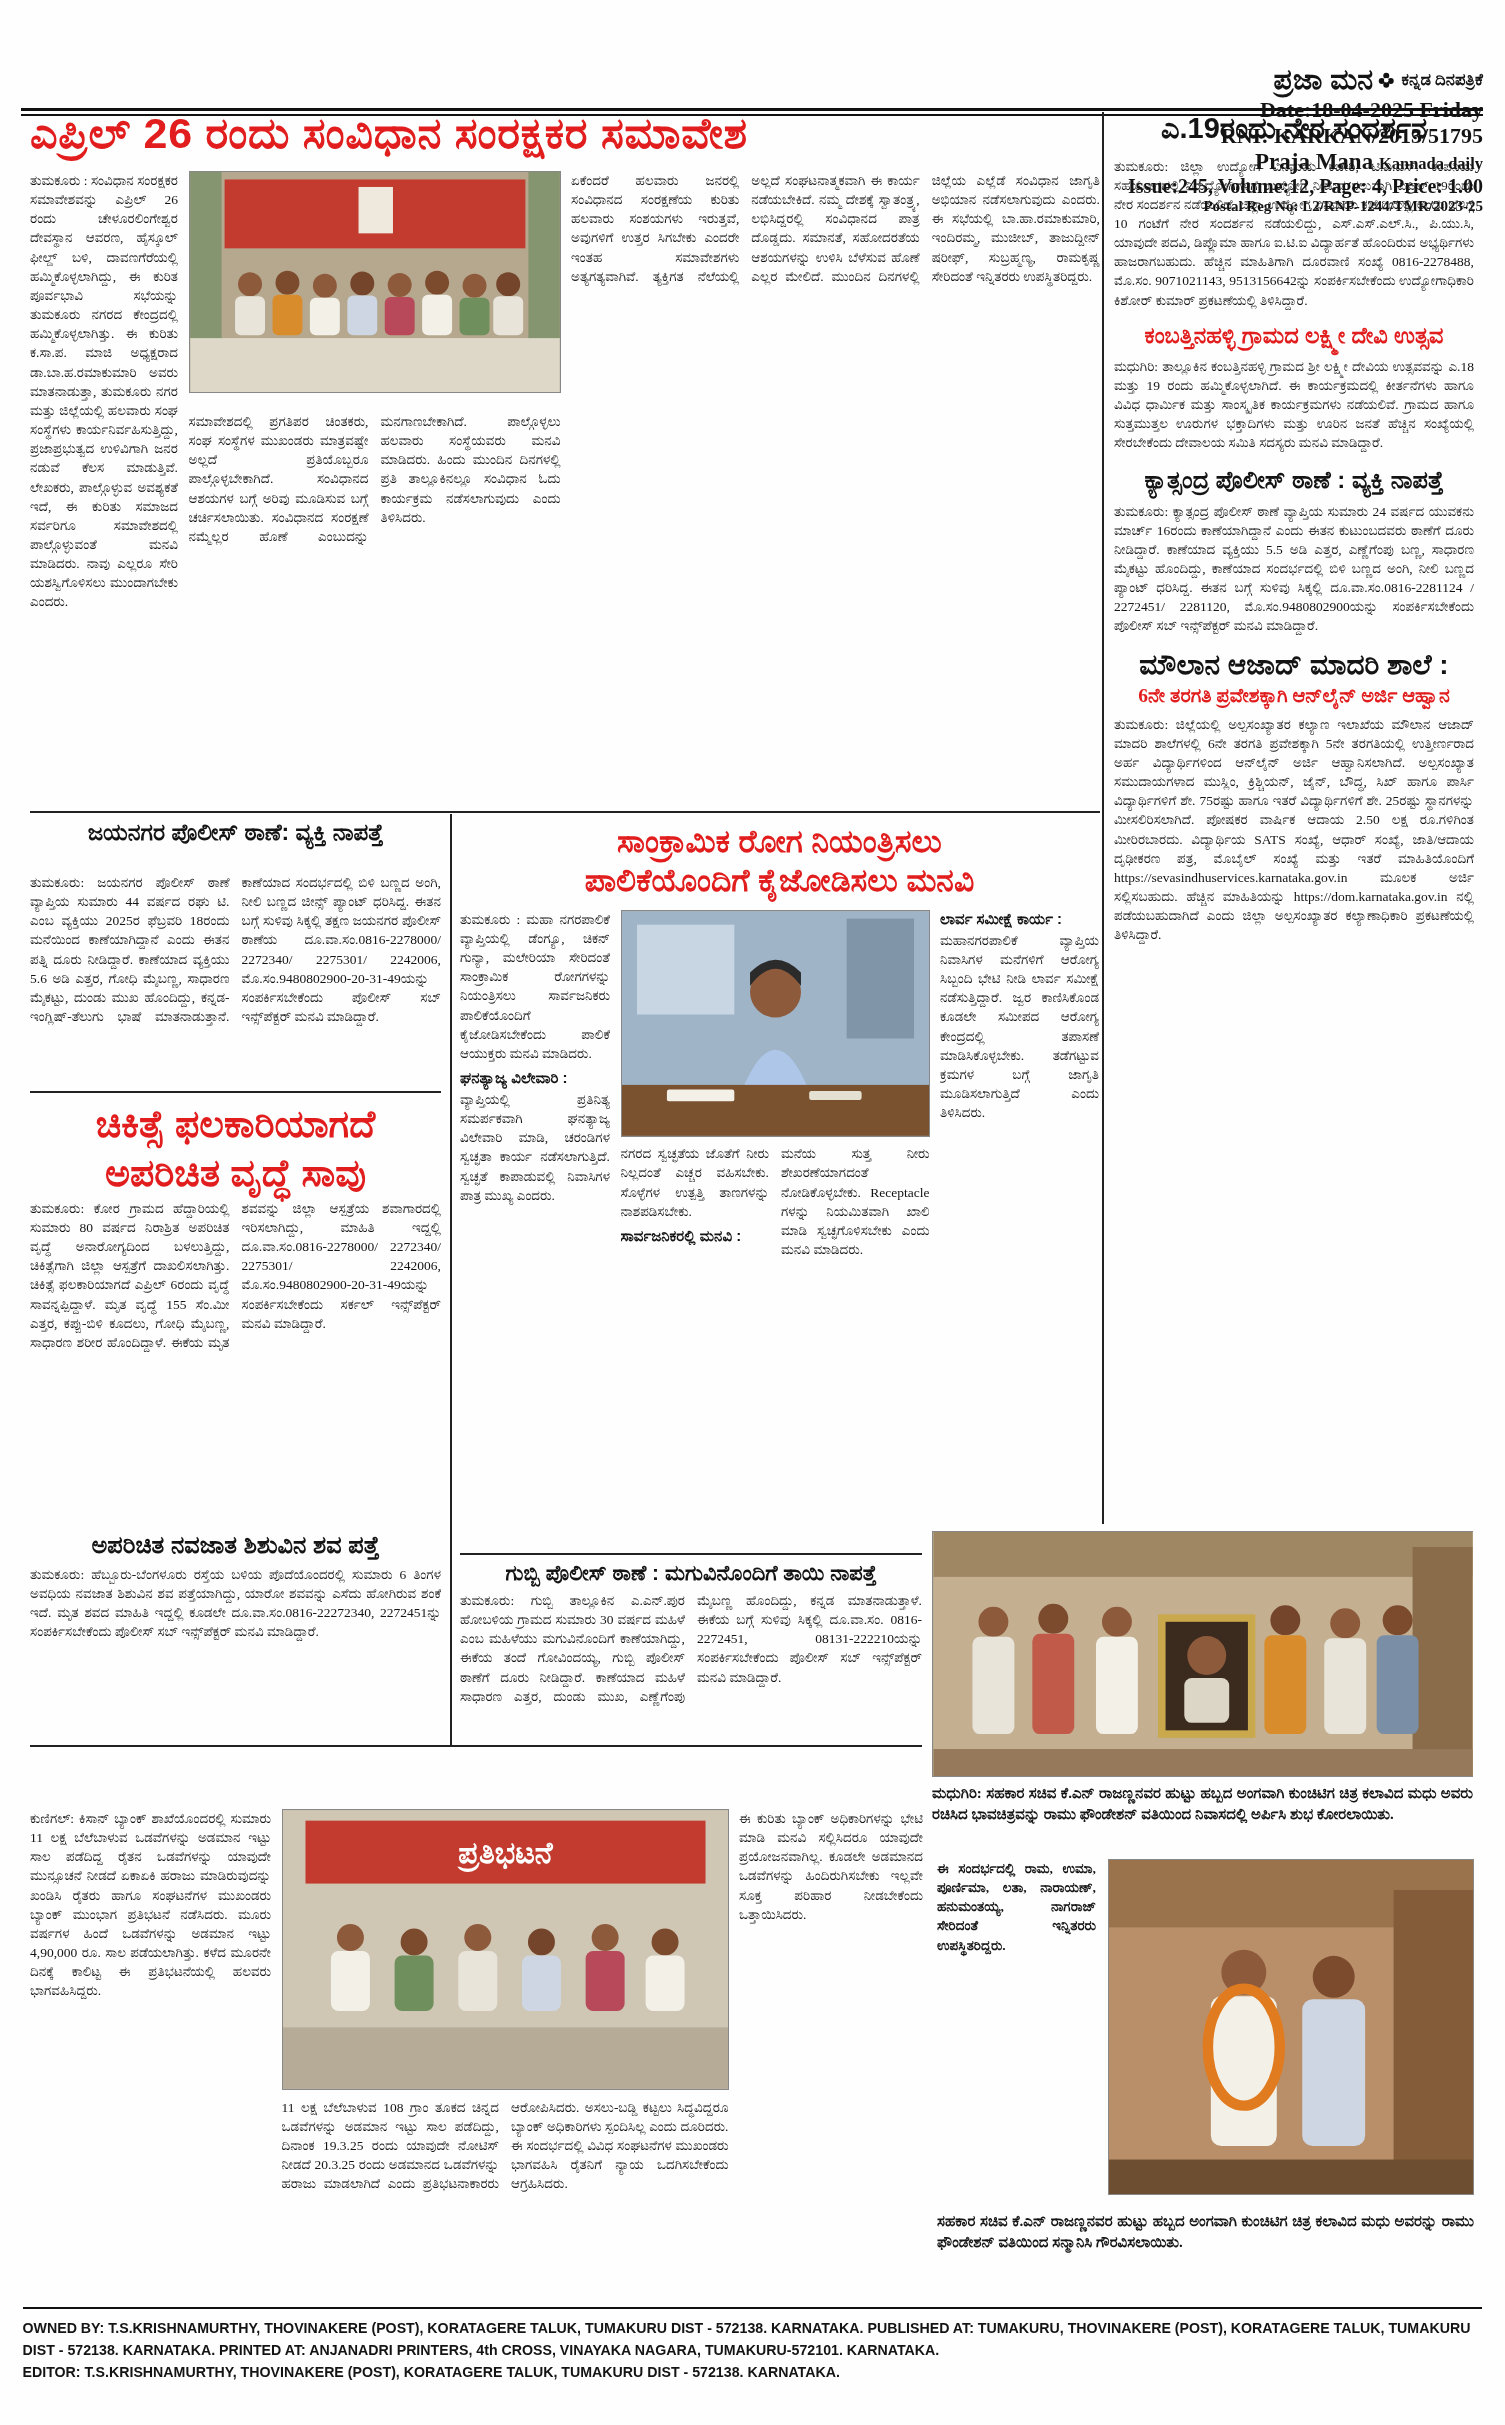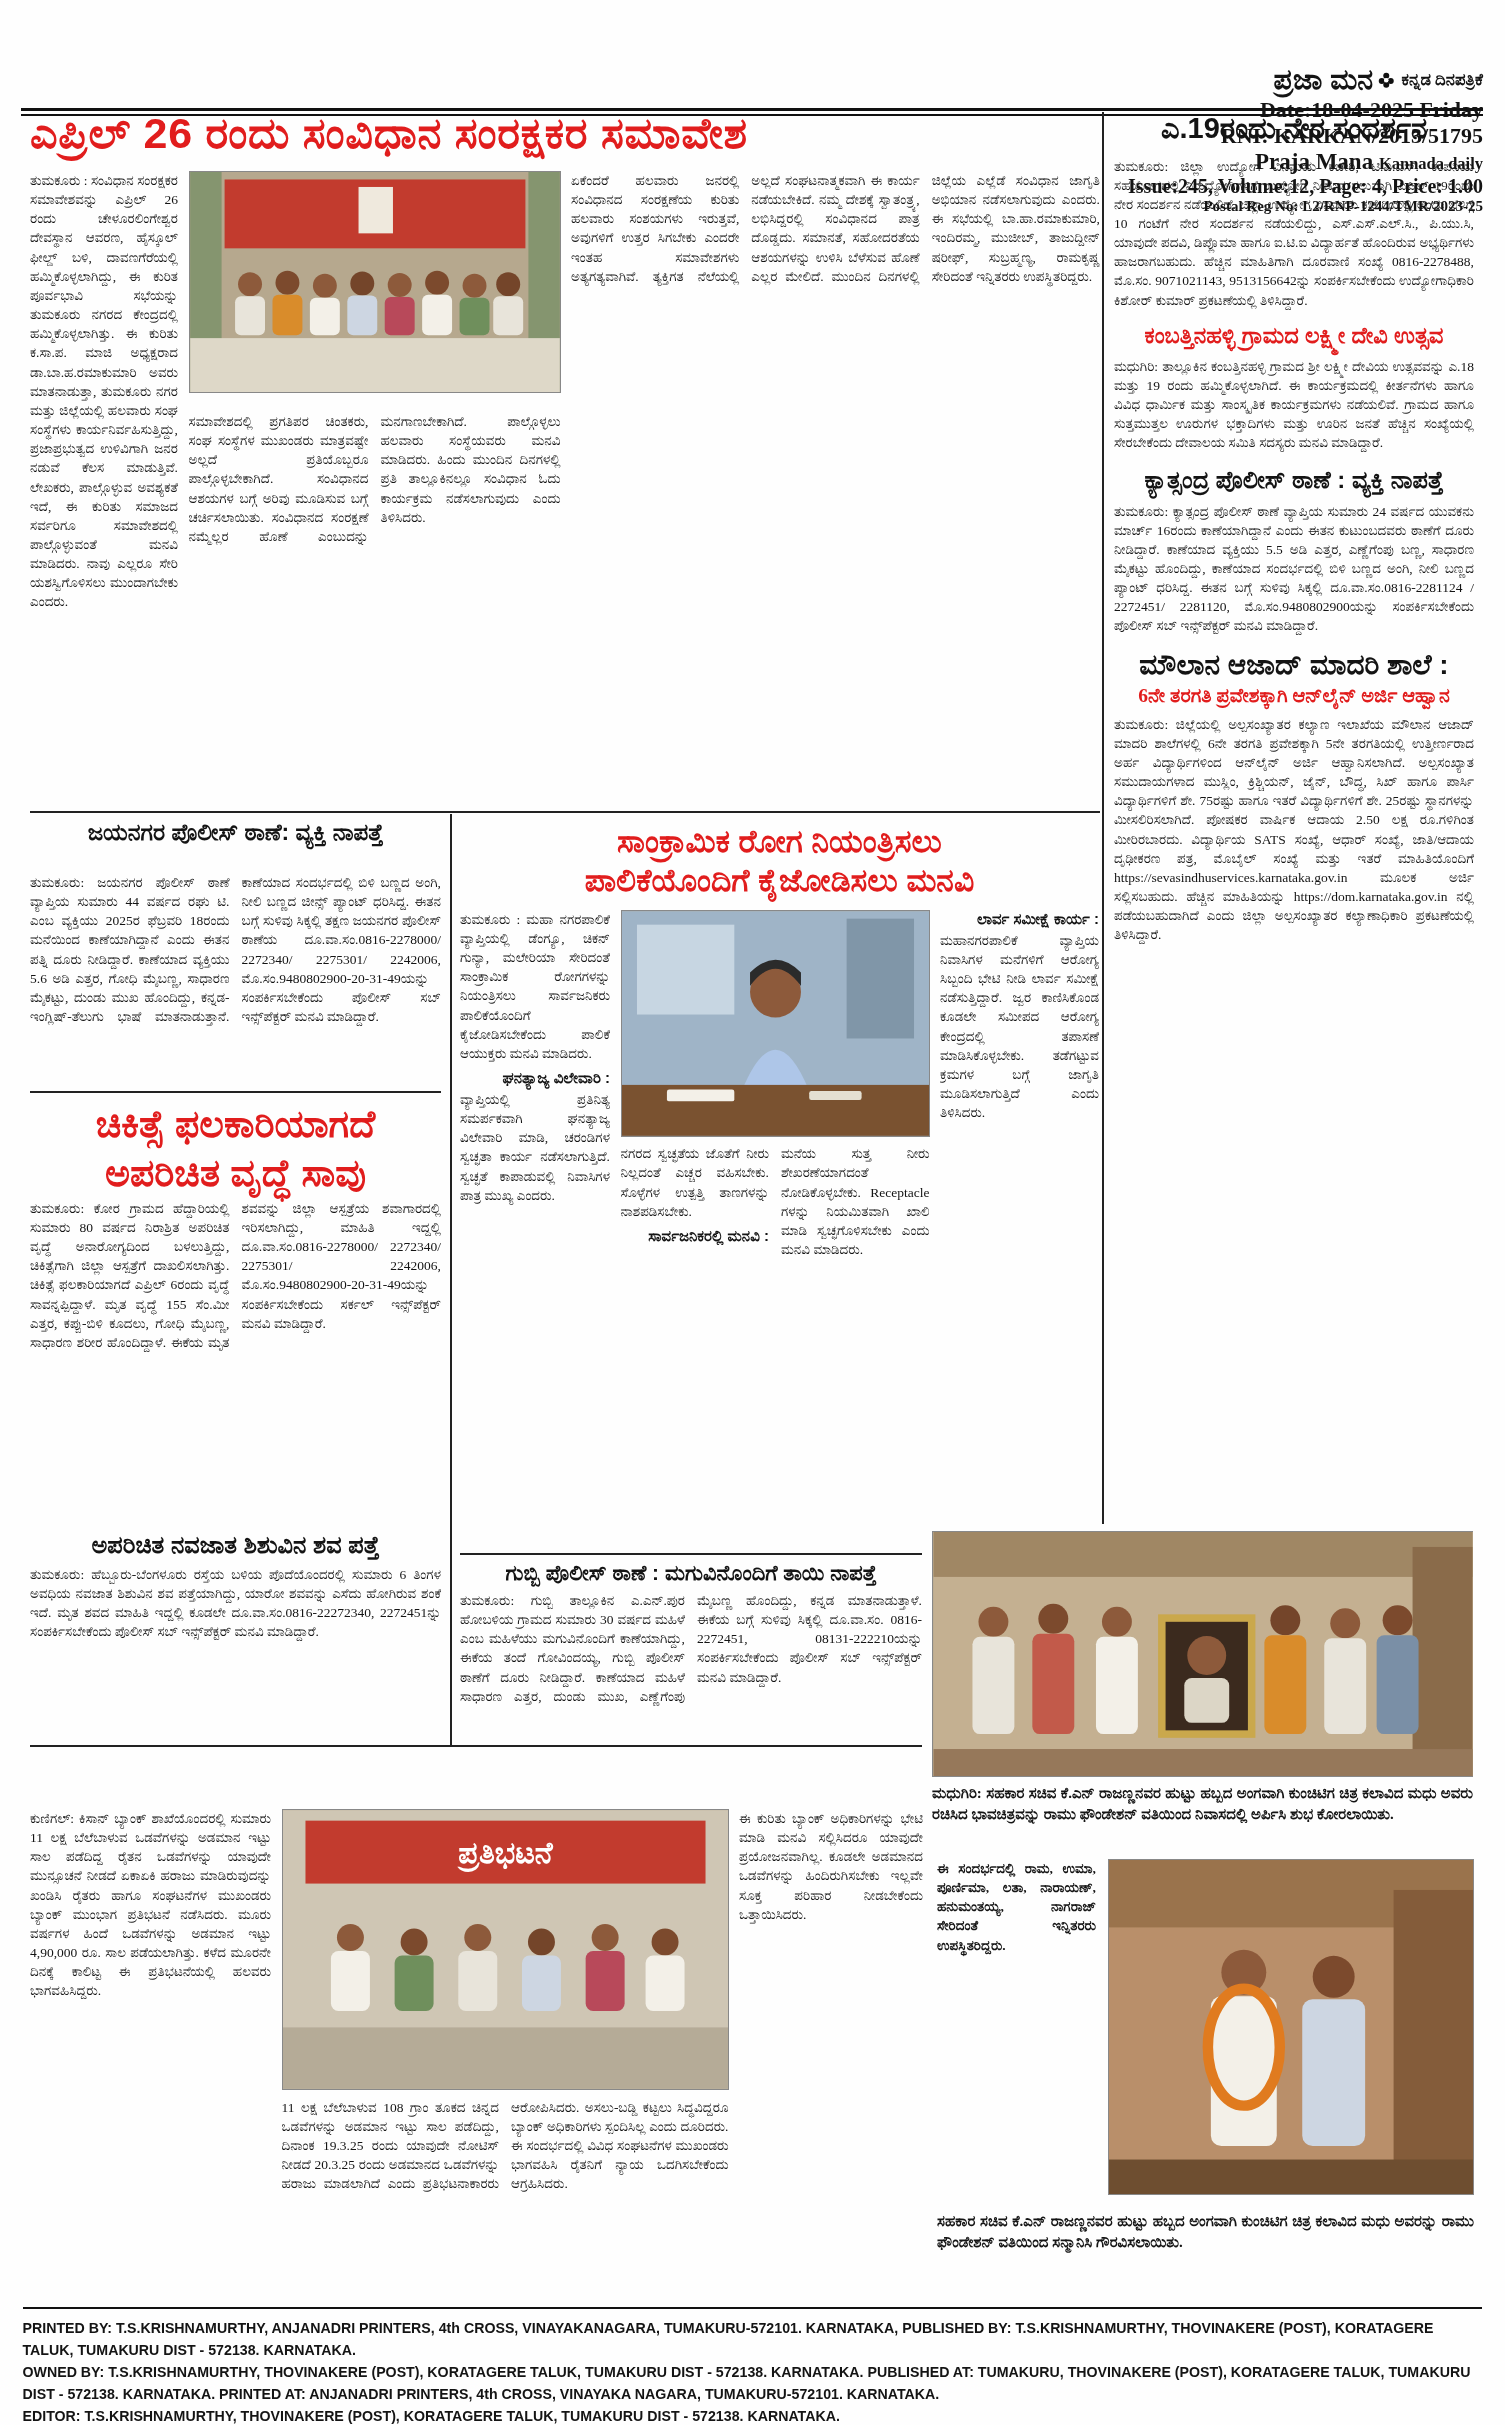--- a/index.html
+++ b/index.html
@@ -19,21 +19,21 @@
   .mh-name{font-size:23px;font-weight:bold;}
   .mh-name small{font-size:16.5px;font-weight:bold;}
   .mh-issue{font-size:20px;font-weight:bold;}
   .mh-postal{font-size:15px;font-weight:bold;}
   
   .red{color:#e11d1d;}
   h1,h2,h3,h4{margin:0;font-family:"Liberation Sans",sans-serif;}
   .h-main{position:absolute;left:30px;top:109px;width:1070px;text-align:left;
     font-size:43px;font-weight:bold;letter-spacing:0.7px;}
   .bt{font-size:13.5px;line-height:1.42;text-align:justify;margin:0;}
-  .subhead{font-size:15px;font-weight:bold;margin:6px 0 3px 0;font-family:"Liberation Sans",sans-serif;text-align:right;}
+  .subhead{font-size:15px;font-weight:bold;margin:6px 0 3px 0;font-family:"Liberation Sans",sans-serif;}
   
   .abs{position:absolute;overflow:hidden;}
   .cols2{column-count:2;column-gap:12px;}
   .cols3{column-count:3;column-gap:12px;}
   .flexrow{display:flex;gap:10.5px;align-items:flex-start;}
   .photo{margin:0;background:#b9a98f;overflow:hidden;border:0.7px solid #888;}
   .photo svg{display:block;width:100%;height:100%;}
   .caption{font-weight:bold;font-size:15px;line-height:1.4;text-align:justify;margin-top:6px;}
   .vrule{position:absolute;width:1.5px;background:#222;}
   .hrule{position:absolute;height:1.5px;background:#222;}
@@ -314,19 +314,18 @@
         <circle cx="300" cy="156" r="28" fill="#7c4a2d"></circle>
         <rect x="258" y="186" width="84" height="196" rx="14" fill="#cdd6e2"></rect>
         <rect x="0" y="400" width="486" height="46" fill="#6e4e30"></rect>
       </svg>
     </figure>
   </section>
 
   <p class="caption abs" style="left:937px;top:2205px;width:537px;height:90px;">ಸಹಕಾರ ಸಚಿವ ಕೆ.ಎನ್ ರಾಜಣ್ಣನವರ ಹುಟ್ಟು ಹಬ್ಬದ ಅಂಗವಾಗಿ ಕುಂಚಿಟಿಗ ಚಿತ್ರ ಕಲಾವಿದ ಮಧು ಅವರನ್ನು ರಾಮು ಫೌಂಡೇಶನ್ ವತಿಯಿಂದ ಸನ್ಮಾನಿಸಿ ಗೌರವಿಸಲಾಯಿತು.</p>
 
   <footer class="footer">
-    <p>PRINTED BY: T.S.KRISHNAMURTHY, ANJANADRI PRINTERS, 4th CROSS, VINAYAKANAGARA, TUMAKURU-572101. KARNATAKA, PUBLISHED BY: T.S.KRISHNAMURTHY, THOVINAKERE (POST), KORATAGERE TALUK, TUMAKURU DIST - 572138. KARNATAKA.</p>
     <p>OWNED BY: T.S.KRISHNAMURTHY, THOVINAKERE (POST), KORATAGERE TALUK, TUMAKURU DIST - 572138. KARNATAKA. PUBLISHED AT: TUMAKURU, THOVINAKERE (POST), KORATAGERE TALUK, TUMAKURU DIST - 572138. KARNATAKA. PRINTED AT: ANJANADRI PRINTERS, 4th CROSS, VINAYAKA NAGARA, TUMAKURU-572101. KARNATAKA.</p>
     <p>EDITOR: T.S.KRISHNAMURTHY, THOVINAKERE (POST), KORATAGERE TALUK, TUMAKURU DIST - 572138. KARNATAKA.</p>
   </footer>
 
 </div>
 
 
 </body></html>

